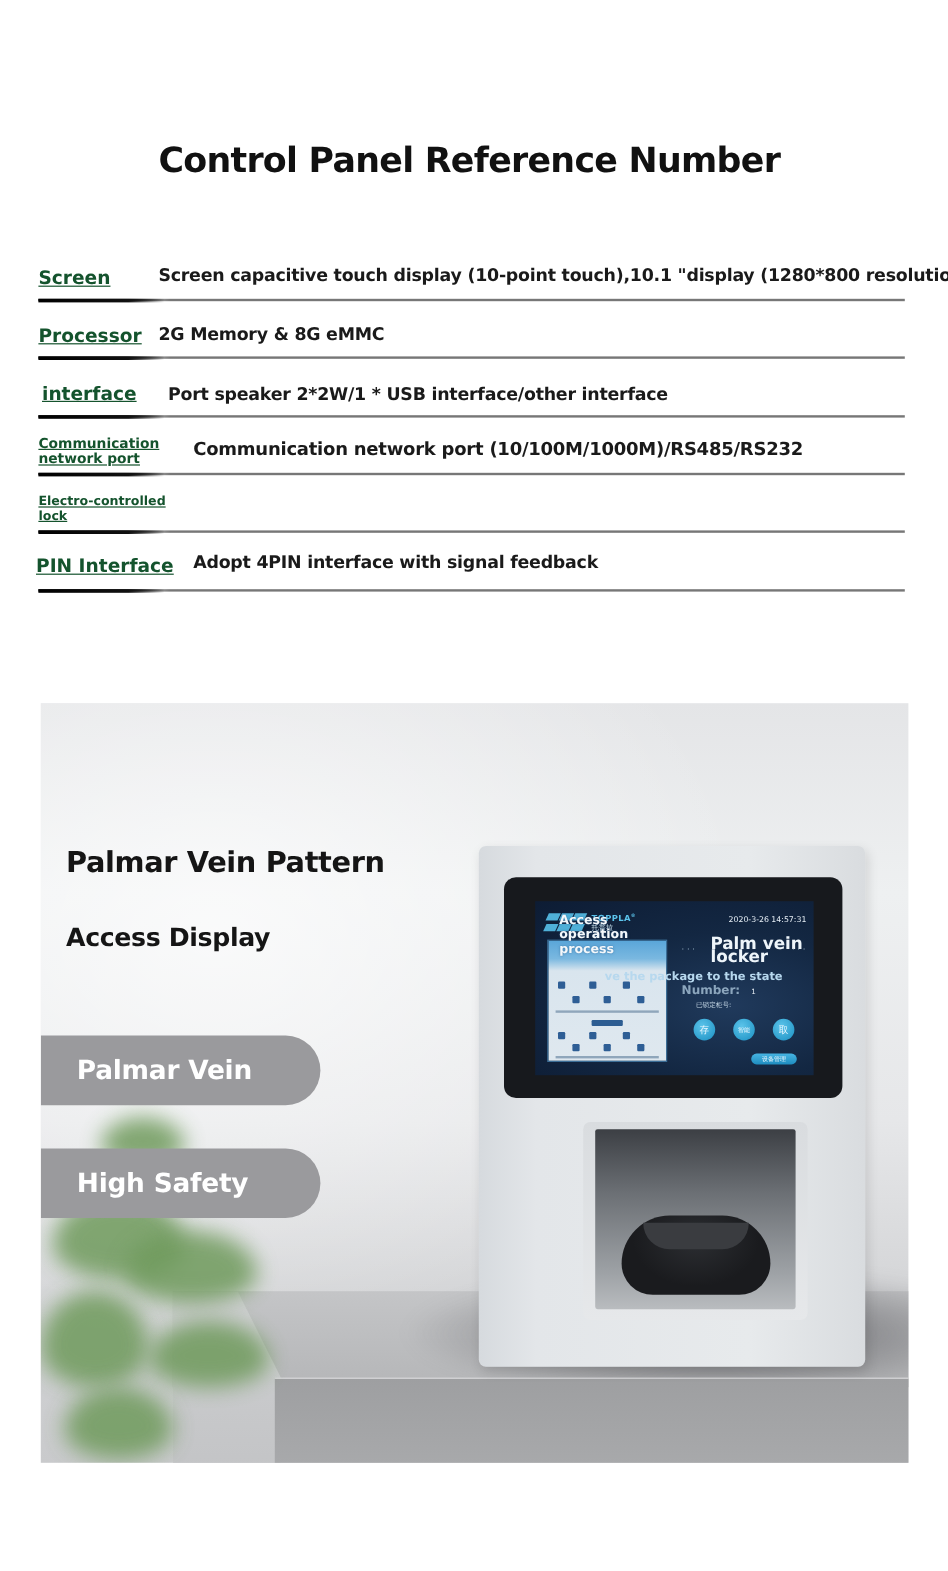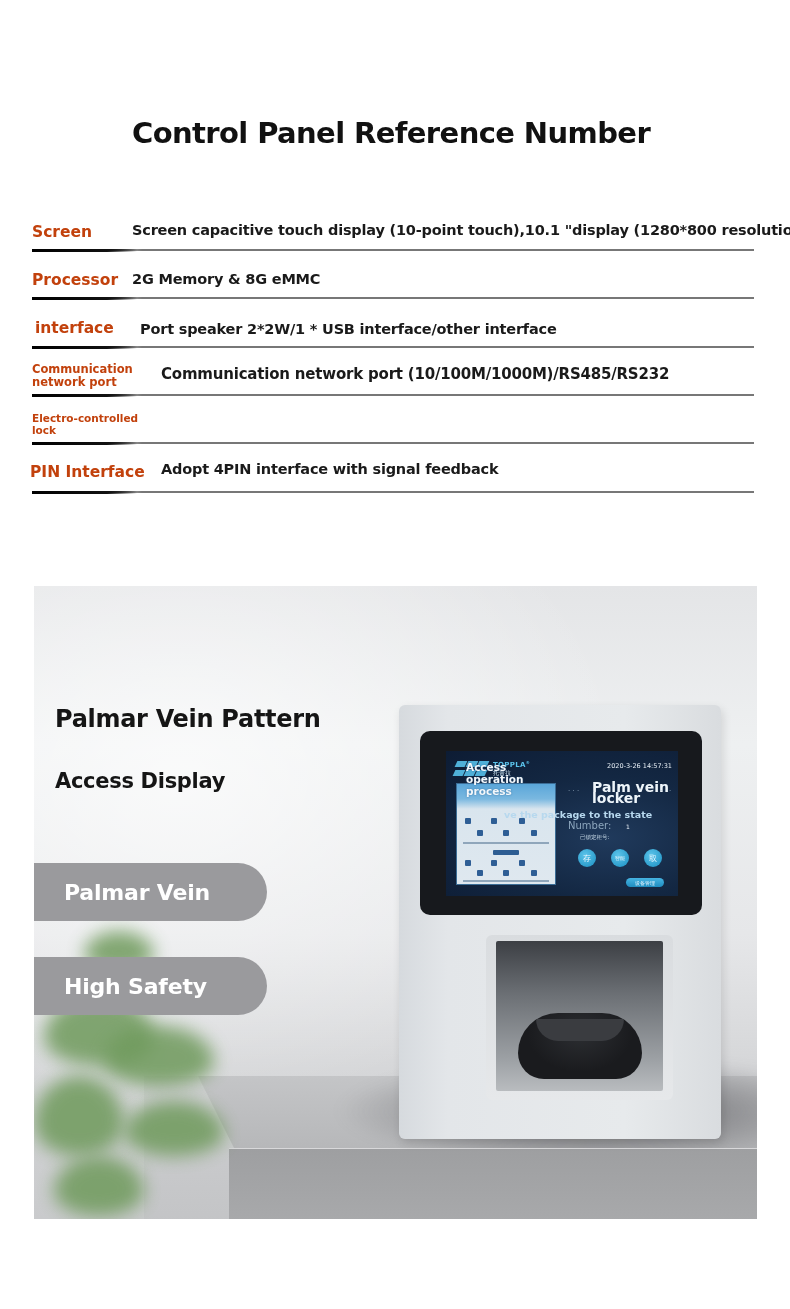--- a/index.html
+++ b/index.html
@@ -9,21 +9,21 @@
   .main-title {
     position: absolute; left: 132px; top: 116px; width: 560px;
     font-size: 29px; font-weight: bold; color: #111; letter-spacing: -0.6px;
     white-space: nowrap;
   }
 
   .spec-table { position: absolute; left: 0; top: 0; width: 790px; }
   .spec-row { position: absolute; left: 30px; width: 724px; }
   .spec-label {
     position: absolute; left: 2px; bottom: 10px;
-    font-weight: bold; color: #c2410c; white-space: nowrap;
+    font-weight: bold; color: #14532d; white-space: nowrap; text-decoration: underline;
   }
   .spec-label.lg { font-size: 15.5px; }
   .spec-label.sm { font-size: 11.5px; line-height: 13px; }
   .spec-label.xs { font-size: 10.5px; line-height: 12px; }
   .spec-value {
     position: absolute; bottom: 10px;
     font-size: 14.5px; font-weight: bold; color: #1a1a1a; white-space: nowrap; letter-spacing: -0.2px;
   }
   .spec-rule {
     position: absolute; left: 2px; bottom: 0; width: 722px; height: 2px;
@@ -121,21 +121,21 @@
   .guide-btn { position: absolute; left: 36px; top: 66px; width: 26px; height: 5px; background: #2d5d92; border-radius: 1px; }
   .dev-title {
     position: absolute; left: 146px; top: 31px; width: 80px;
     font-size: 14px; font-weight: bold; color: #eef5fa; line-height: 11px;
   }
   .dots-l { position: absolute; left: 122px; top: 36px; font-size: 7px; color: #9fb6c9; }
   .dots-r { position: absolute; left: 214px; top: 36px; font-size: 7px; color: #9fb6c9; }
   .overlay-text {
     position: absolute; left: 58px; top: 58px; font-size: 9.5px; font-weight: bold; color: #b7d8ee; white-space: nowrap;
   }
-  .number-label { position: absolute; left: 122px; top: 69px; font-size: 10px; font-weight: normal; color: #8ca6bd; }
+  .number-label { position: absolute; left: 122px; top: 69px; font-size: 10px; font-weight: bold; color: #8ca6bd; }
   .number-val { position: absolute; left: 180px; top: 72px; font-size: 6px; color: #e6eef5; }
   .cn-label { position: absolute; left: 134px; top: 83px; font-size: 5.5px; color: #c6d8e6; }
   .round-btn {
     position: absolute; top: 98px; width: 18px; height: 18px; border-radius: 50%;
     background: radial-gradient(circle at 40% 35%, #5cc4ea, #1a8fc2);
     color: #eaf7ff; font-size: 8px; display: flex; align-items: center; justify-content: center;
   }
   .mgmt-btn {
     position: absolute; left: 180px; top: 127px; width: 38px; height: 9px; border-radius: 5px;
     background: linear-gradient(180deg, #46b4e2, #1f8dc0);

